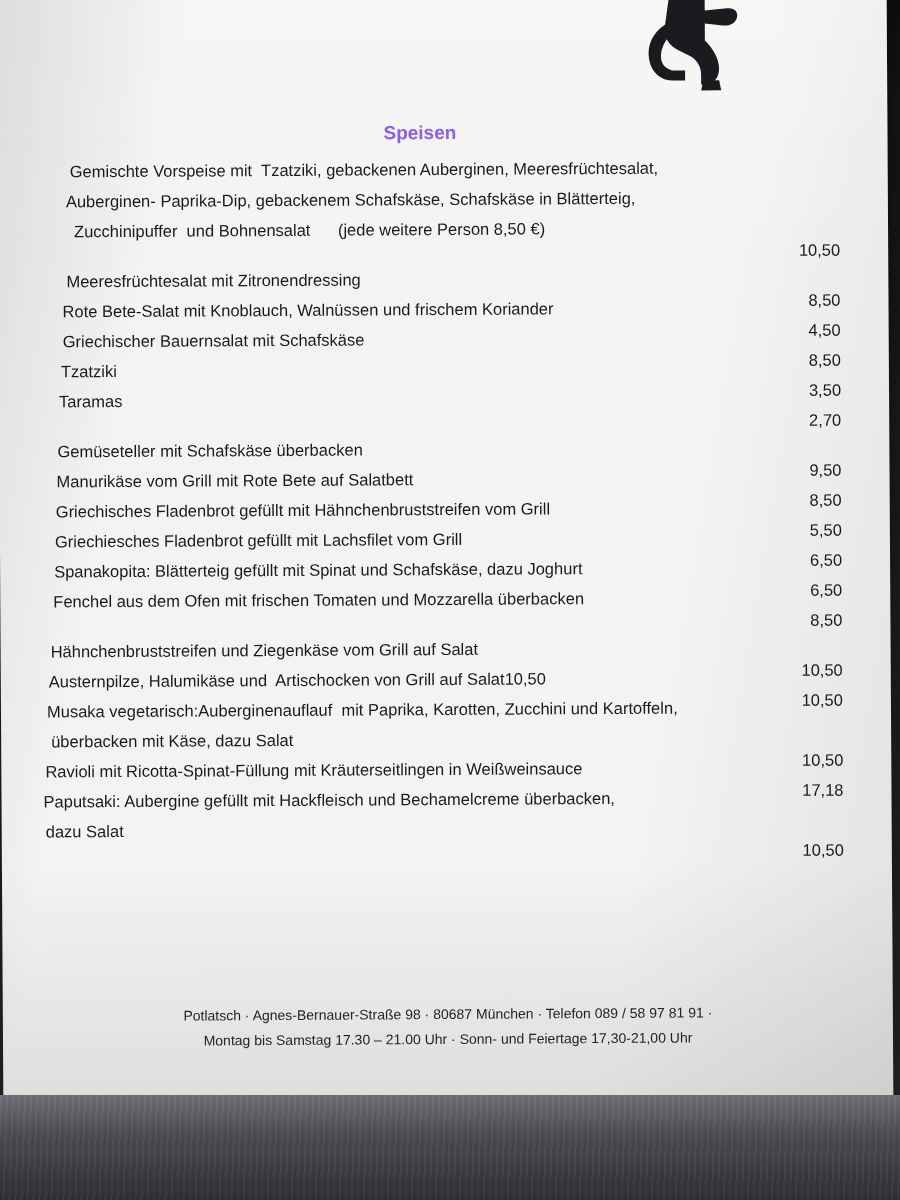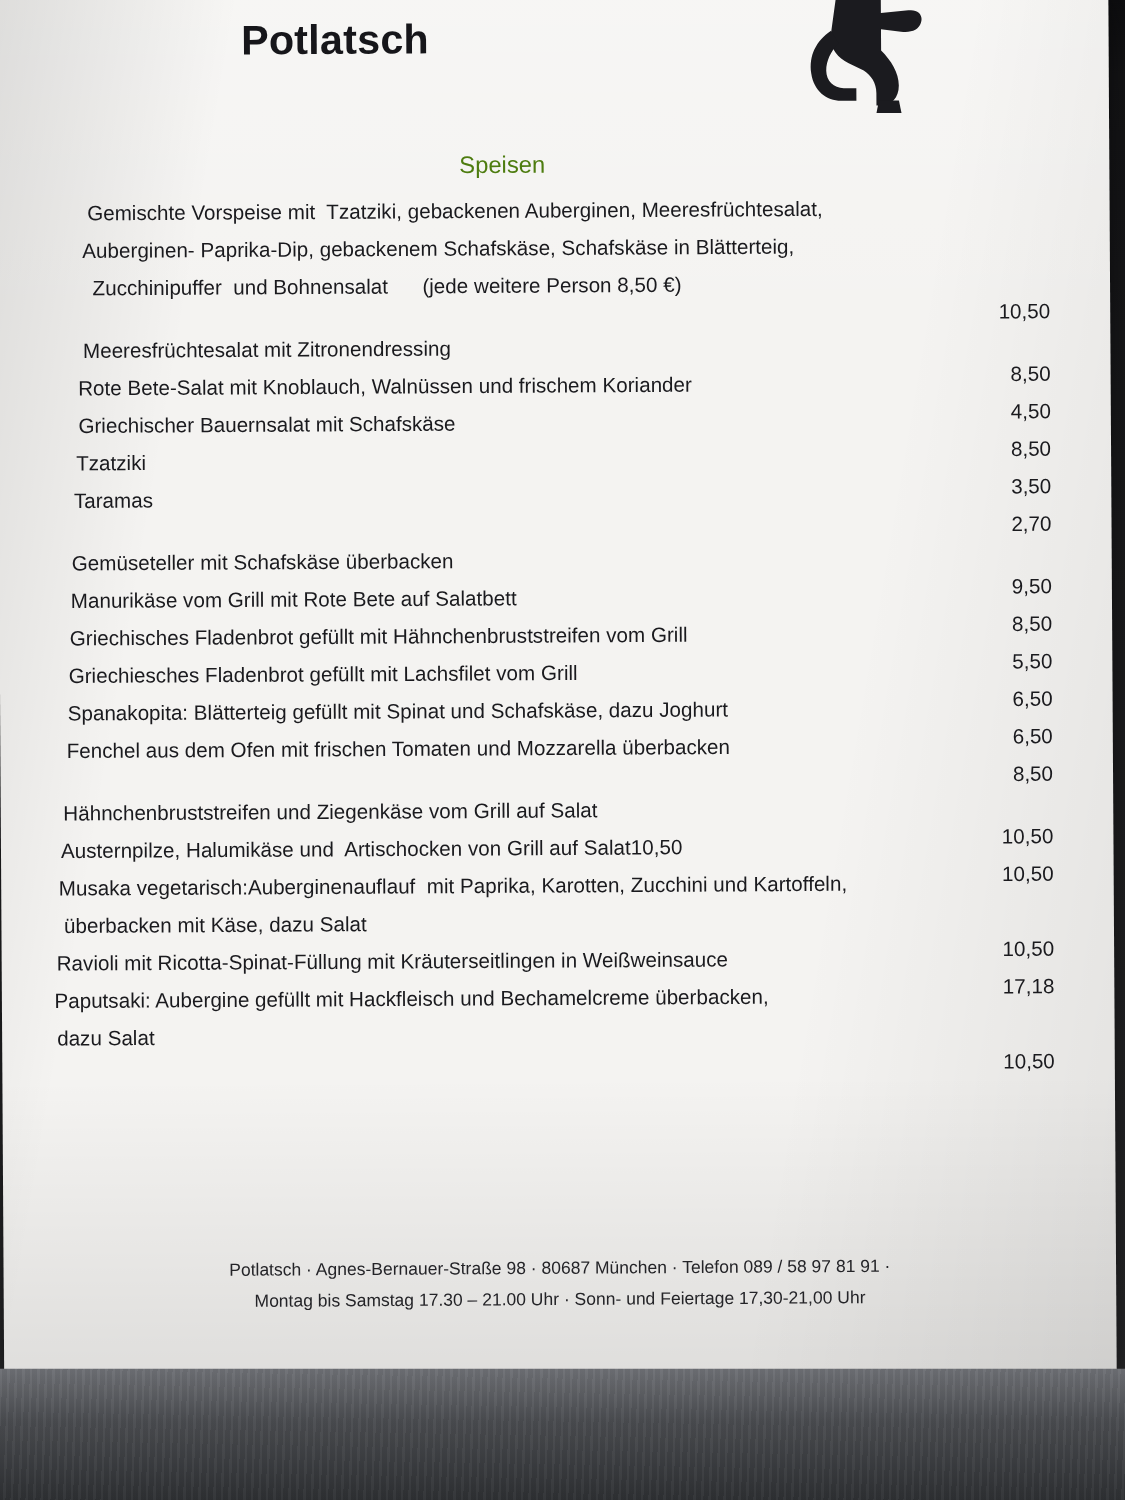--- a/index.html
+++ b/index.html
@@ -78,25 +78,25 @@
   .logo {
     position: absolute;
     left: 612px;
     top: -30px;
     width: 160px;
     height: 150px;
   }
 
   .section-title {
     position: absolute;
-    left: 370px;
+    left: 386px;
     top: 128px;
     font-size: 19px;
-    font-weight: normal;
-    color: #4d7c0f;
+    font-weight: bold;
+    color: #8b5cf6;
   }
 
   .menu {
     position: absolute;
     left: 0;
     top: 160px;
     width: 890px;
   }
 
   .group {
@@ -140,21 +140,20 @@
   }
 </style>
 </head>
 <body>
 
 <div class="photo">
 
   <div class="paper">
     <div class="paper-inner">
 
-      <div class="brand">Potlatsch</div>
 
       <div class="logo">
         <svg viewBox="0 0 160 150" width="160" height="150" aria-hidden="true">
           <g fill="#1b1b1f">
             <path d="M74 -10 C 90 -14, 108 -6, 112 10 C 116 26, 106 34, 96 36 L 96 48 L 118 46 C 126 45, 130 50, 128 56 C 126 62, 120 64, 112 63 L 96 61 L 96 78 C 104 86, 110 96, 110 106 C 110 116, 104 122, 96 122 L 92 122 L 92 112 C 92 104, 88 98, 82 94 L 70 88 C 60 83, 54 74, 56 64 L 60 36 C 50 36, 44 28, 46 18 C 48 6, 60 -7, 74 -10 Z"></path>
             <path d="M56 62 C 44 70, 38 82, 40 96 C 42 110, 52 118, 64 118 L 76 118 L 76 108 L 66 108 C 58 108, 52 102, 52 94 C 52 86, 56 78, 62 72 Z"></path>
             <path d="M94 118 L 110 118 L 112 128 L 92 128 Z"></path>
           </g>
           <g fill="#f4f3f1">
             <path d="M96 10 l 8 0 l 0 6 l -8 0 Z"></path>

